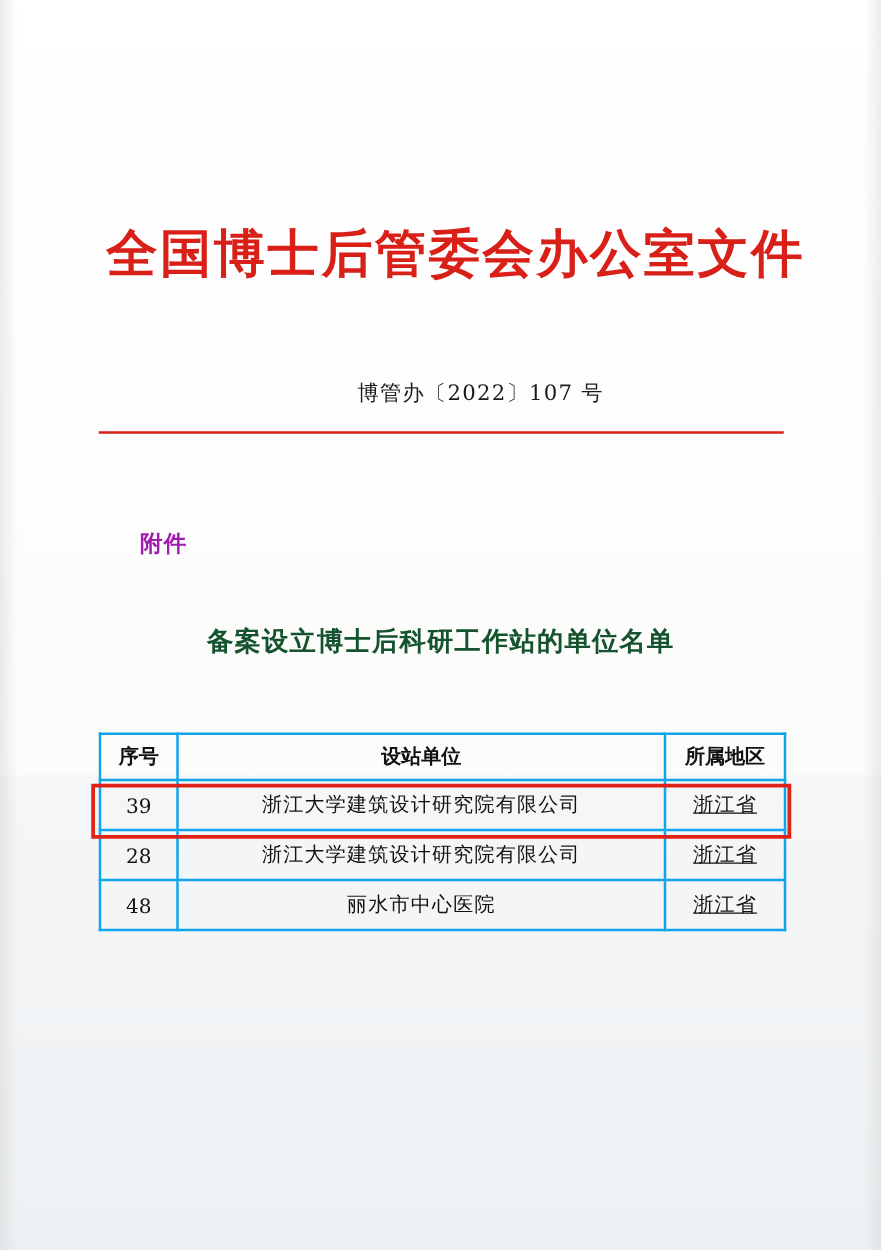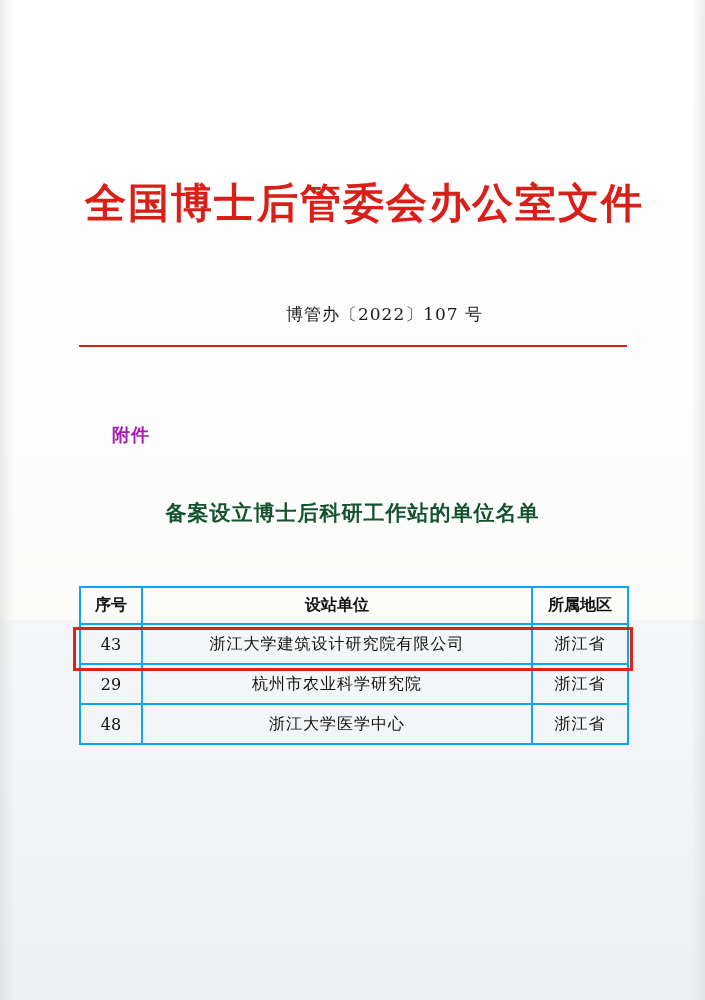--- a/index.html
+++ b/index.html
@@ -120,21 +120,21 @@
     font-weight: bold;
     height: 35px;
     font-size: 16px;
   }
   .col-seq { width: 62px; }
   .col-unit { width: 390px; }
   .col-region { width: 96px; }
 
   td.seq-cell { font-size: 17px; }
   td.unit-cell { letter-spacing: 1px; }
-  td.region-cell { letter-spacing: 1px; }
+  td.region-cell { letter-spacing: 1px; text-decoration: underline; }
 
   
   .highlight-box {
     position: absolute;
     left: 73px;
     top: 627px;
     width: 560px;
     height: 44px;
     border: 3px solid #e02318;
     box-sizing: border-box;
@@ -186,32 +186,32 @@
       </colgroup>
       <thead>
         <tr>
           <th>序号</th>
           <th>设站单位</th>
           <th>所属地区</th>
         </tr>
       </thead>
       <tbody>
         <tr>
-          <td class="seq-cell">43</td>
+          <td class="seq-cell">39</td>
           <td class="unit-cell">浙江大学建筑设计研究院有限公司</td>
           <td class="region-cell">浙江省</td>
         </tr>
         <tr>
-          <td class="seq-cell">29</td>
-          <td class="unit-cell">杭州市农业科学研究院</td>
+          <td class="seq-cell">28</td>
+          <td class="unit-cell">浙江大学建筑设计研究院有限公司</td>
           <td class="region-cell">浙江省</td>
         </tr>
         <tr>
           <td class="seq-cell">48</td>
-          <td class="unit-cell">浙江大学医学中心</td>
+          <td class="unit-cell">丽水市中心医院</td>
           <td class="region-cell">浙江省</td>
         </tr>
       </tbody>
     </table>
 
     <div class="highlight-box" style="border-color: rgb(224, 35, 24);"></div>
 
   </div>
 </div>
 

